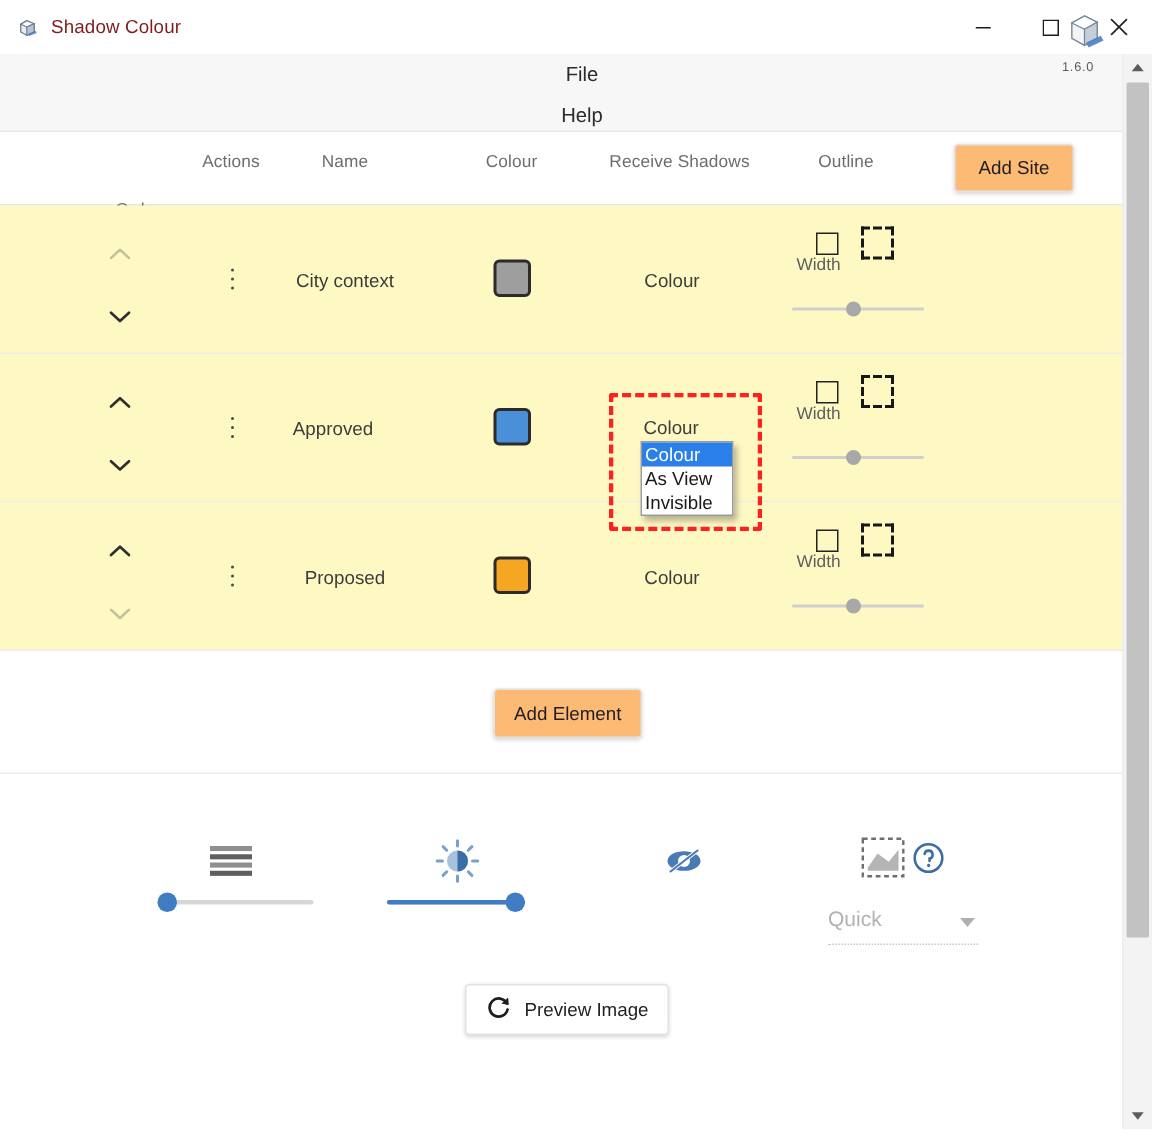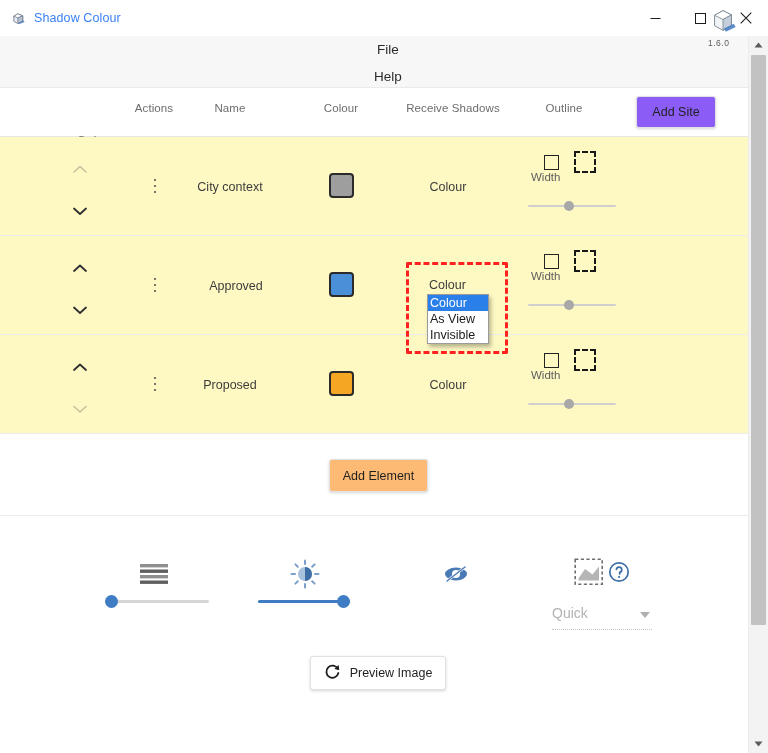--- a/index.html
+++ b/index.html
@@ -32,21 +32,21 @@
     align-items: center;
   }
   .tb-icon {
     margin-left: 10px;
     width: 16px; height: 16px;
     display: flex; align-items: center; justify-content: center;
   }
   .tb-title {
     margin-left: 8px;
     font-size: 12.5px;
-    color: #3b82f6;
+    color: #7f1d1d;
     letter-spacing: 0.1px;
     text-align: center;
   }
   .tb-controls {
     position: absolute;
     right: 0; top: 0;
     height: 36px;
     display: flex;
     align-items: center;
   }
@@ -108,21 +108,21 @@
     top: 14px;
     font-size: 11.5px;
     color: #6d6d6d;
     text-align: center;
     letter-spacing: .1px;
   }
   .add-site-btn {
     position: absolute;
     left: 636px; top: 96px;
     width: 80px; height: 32px;
-    background: #8b5cf6;
+    background: #fdba74;
     border: 1px solid #e2e2e2;
     border-radius: 3px;
     box-shadow: 0 1px 3px rgba(0,0,0,.16);
     font-size: 12.5px;
     color: #1f1f1f;
     display: flex; align-items: center; justify-content: center;
     box-sizing: border-box;
   }
 
   
@@ -494,21 +494,21 @@
         <svg width="16" height="10" viewBox="0 0 16 10">
             <polyline points="2,2.5 8,8 14,2.5" fill="none" stroke="#2f2f2f" stroke-width="1.8" stroke-linecap="round" stroke-linejoin="round"></polyline>
           </svg>
       </div>
     </div>
     <div class="cell kebab" style="left:145px; top:36px;">
         <i></i>
         <i></i>
         <i></i>
       </div>
-    <div class="cell name-txt" style="left:176px; top:43px;">Approved</div>
+    <div class="cell name-txt" style="left:162px; top:43px;">Approved</div>
     <div class="cell swatch" style="left:329px; top:36px; background:#4a90d9;"></div>
     <div class="cell outline-grp" style="left:528px; top:0;">
       <div class="sq-solid" style="left:16px; top:18px;"></div>
       <div class="sq-dashed" style="left:46px; top:14px;"></div>
       <div class="width-lbl" style="left:3px; top:34px;">Width</div>
       <div class="mini-slider" style="left:0px; top:62px;">
         <div class="mini-track"></div>
         <div class="mini-thumb"></div>
       </div>
     </div>

